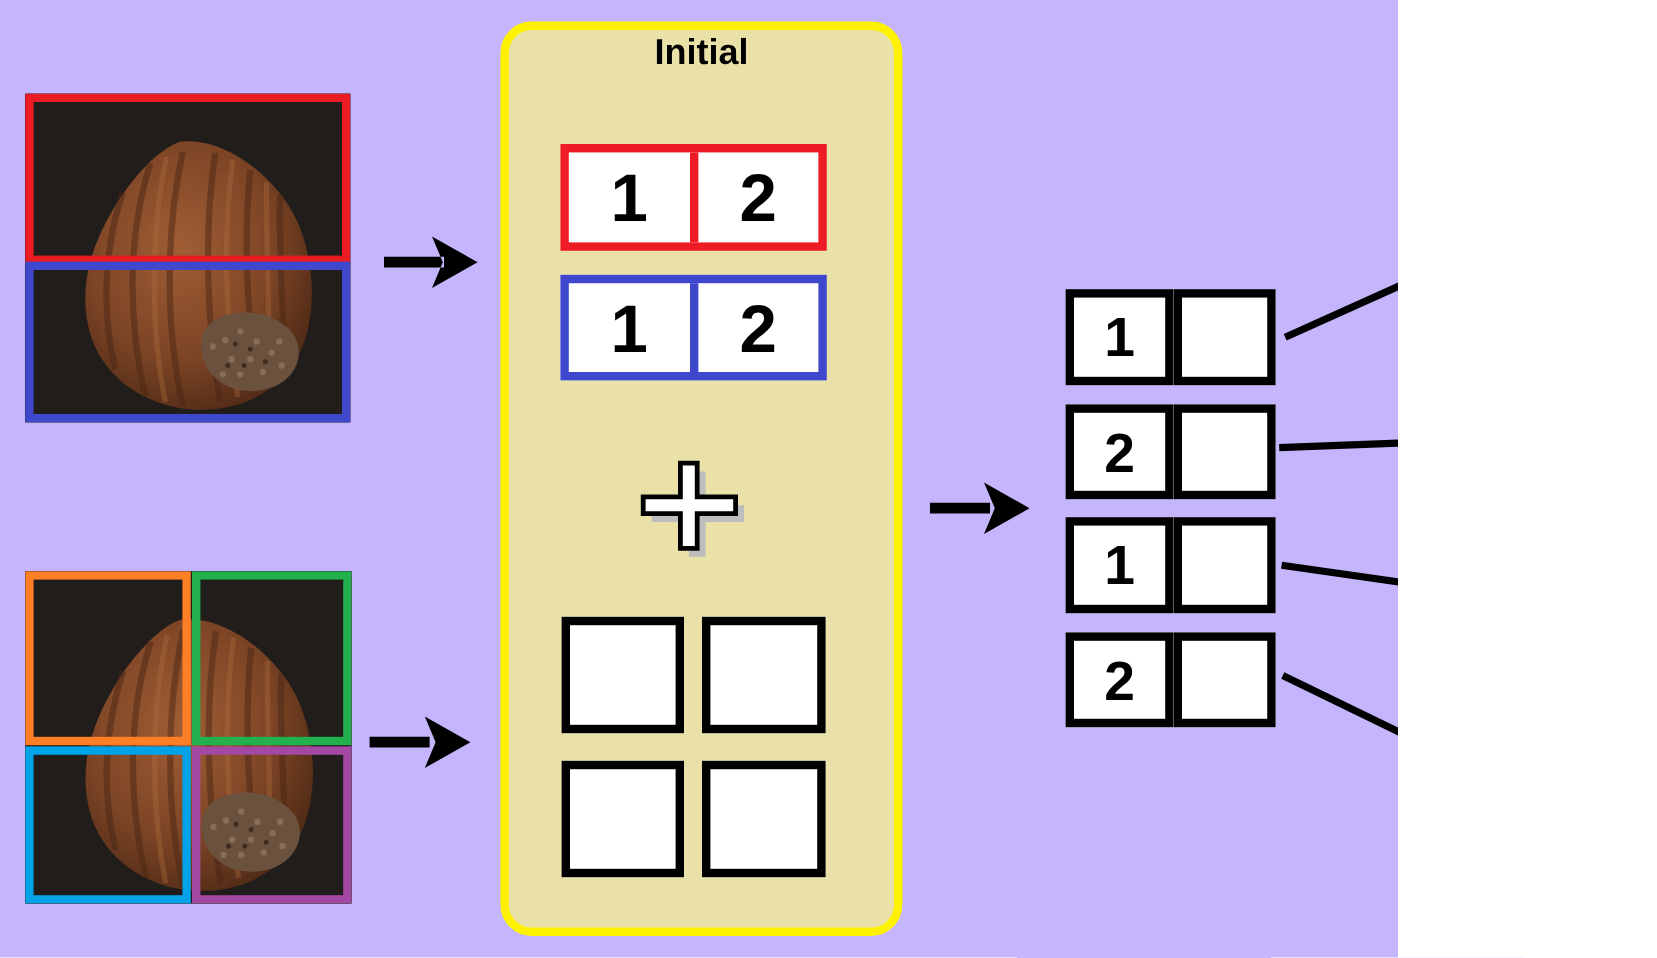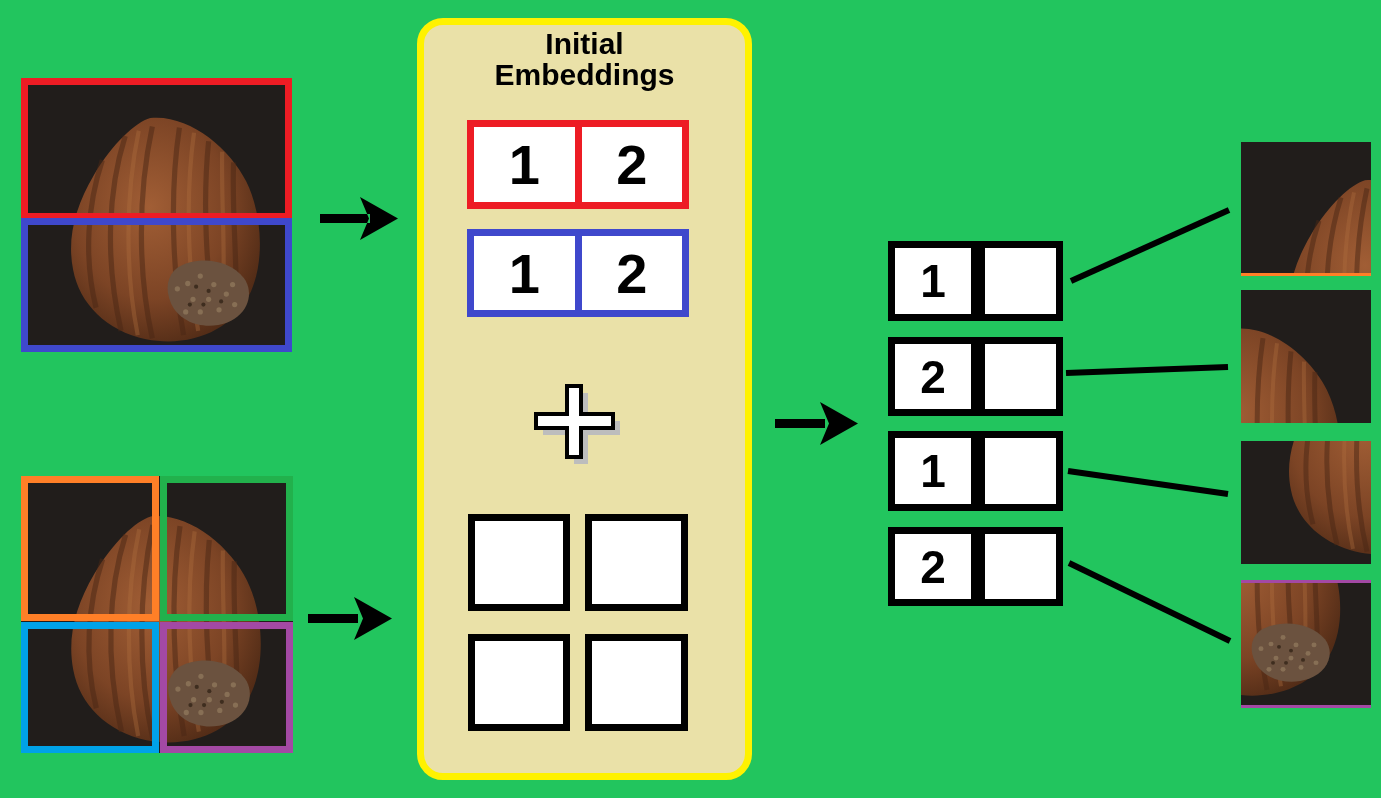--- a/index.html
+++ b/index.html
@@ -1,17 +1,17 @@
 <!DOCTYPE html>
 <html><head>
 <meta charset="utf-8">
 <style>
   html,body{margin:0;padding:0;background:#ffffff;}
   body{font-family:"Liberation Sans", sans-serif;}
-  .canvas{position:relative;width:1381px;height:798px;background:#22c55e;overflow:hidden;}
+  .canvas{position:relative;width:1165px;height:798px;background:#c4b5fd;overflow:hidden;}
   .img-wrap{position:absolute;overflow:hidden;background:#211d1b;}
   .img-wrap svg{display:block;width:100%;height:100%;}
   .outline{position:absolute;box-sizing:border-box;border-style:solid;border-width:7px;}
   .oc-red{border-color:#ED1C24;}
   .oc-blue{border-color:#3F48CC;}
   .oc-orange{border-color:#FF7F27;}
   .oc-green{border-color:#22B14C;}
   .oc-cyan{border-color:#00A2E8;}
   .oc-purple{border-color:#A349A4;}
   .panel{position:absolute;left:417px;top:18px;width:335px;height:762px;box-sizing:border-box;
@@ -104,21 +104,20 @@
     </svg>
     <div class="outline oc-orange" style="left:0;top:0;width:138px;height:145px;"></div>
     <div class="outline oc-green" style="left:139px;top:0;width:133px;height:145px;"></div>
     <div class="outline oc-cyan" style="left:0;top:146px;width:138px;height:131px;"></div>
     <div class="outline oc-purple" style="left:139px;top:146px;width:133px;height:131px;"></div>
   </div>
 
   <div class="panel"></div>
   <div class="panel-title">
     <div>Initial</div>
-    <div>Embeddings</div>
   </div>
 
   <div class="strip oc-red" style="left:467px;top:120px;width:222px;height:89px;border-color:#ED1C24;">
     <div class="cell">1</div>
     <div class="cell divider-red">2</div>
   </div>
 
   <div class="strip" style="left:467px;top:229px;width:222px;height:88px;border-color:#3F48CC;">
     <div class="cell">1</div>
     <div class="cell divider-blue">2</div>

